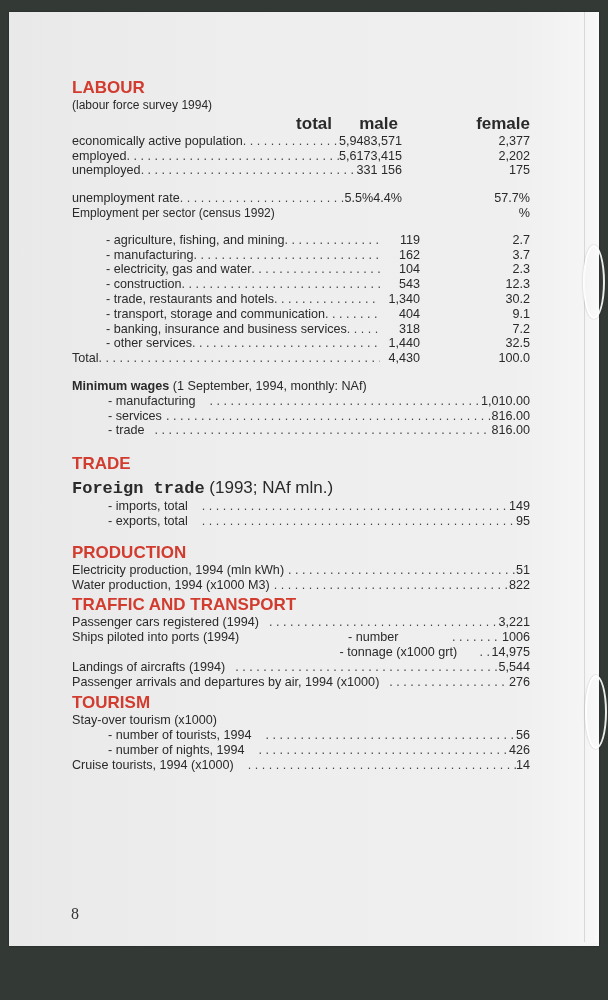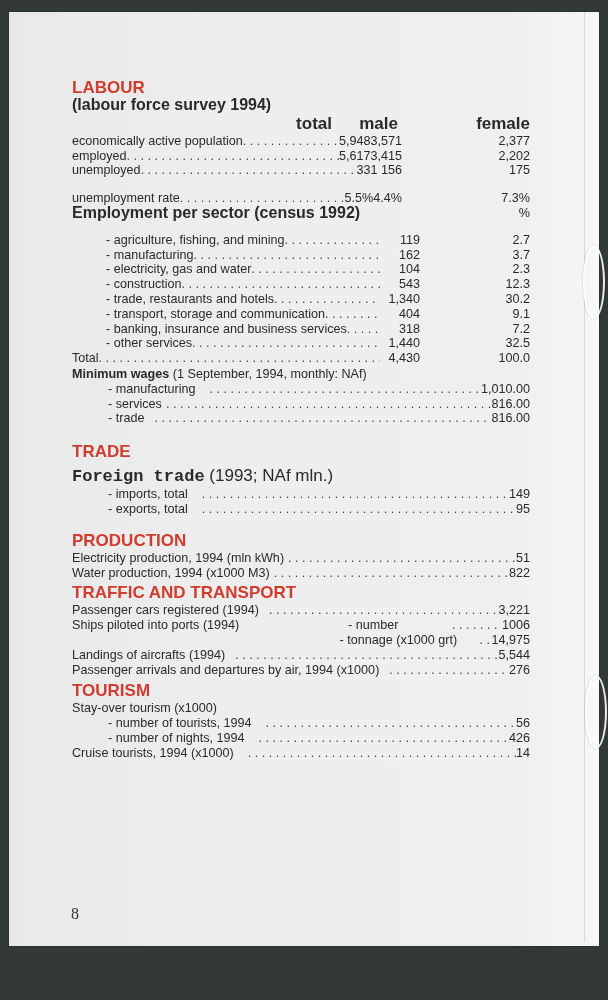--- a/index.html
+++ b/index.html
@@ -25,21 +25,21 @@
     position: absolute; width: 18px; height: 50px;
     border: 2px solid rgba(255,255,255,0.9);
     border-radius: 50%;
     box-shadow: 0 0 2px rgba(0,0,0,0.25);
   }
   .ring.r1 { left: 583px; top: 245px; height: 70px; }
   .ring.r2 { left: 585px; top: 675px; height: 70px; }
   .content { position: absolute; left: 72px; top: 78px; width: 458px; font-size: 12.6px; line-height: 14.8px; }
   .red { color: #d23c2f; font-weight: bold; }
   h2 { margin: 0; font-size: 17px; line-height: 20px; }
-  .sub { font-weight: bold; font-size: 16px; }
+  .sub { font-weight: normal; font-size: 12px; }
   .row { display: flex; align-items: center; white-space: nowrap; }
   .lbl { flex: 0 0 auto; }
   .dots { flex: 1 1 auto; overflow: hidden; letter-spacing: 3px; color: #444; }
   .dots::after { content: ". . . . . . . . . . . . . . . . . . . . . . . . . . . . . . . . . . . . . . . . . . . . . . . . . . . . . . . . . . . . . . . . . . . . . . . . . . . . . . . . ."; letter-spacing: 0; }
   .num { text-align: right; flex: 0 0 auto; }
   .col-t { width: 48px; text-align: right; }
   .col-m { width: 64px; text-align: right; }
   .col-f { flex: 1; text-align: right; }
   .hdr { font-size: 17px; font-weight: bold; line-height: 20px; }
   .indent { padding-left: 34px; }
@@ -87,21 +87,21 @@
     <span class="col-t">331</span>
     <span class="col-m">156</span>
     <span class="col-f" style="flex:0 0 128px">175</span>
   </div>
 
   <div class="row" style="margin-top:13px">
     <span class="lbl">unemployment rate</span>
       <span class="dots"></span>
     <span class="col-t">5.5%</span>
     <span class="col-m">4.4%</span>
-    <span class="col-f" style="flex:0 0 128px">7.3%</span>
+    <span class="col-f" style="flex:0 0 128px">57.7%</span>
   </div>
 
   <div class="row" style="margin-top:0">
     <span class="lbl sub">Employment per sector (census 1992)</span>
     <span class="col-f">%</span>
   </div>
 
   <div style="margin-top:12px">
     <div class="row indent">
         <span class="lbl">- agriculture, fishing, and mining</span>
@@ -152,21 +152,21 @@
         <span class="num" style="width:110px">32.5</span>
       </div>
     <div class="row">
         <span class="lbl">Total</span>
         <span class="dots"></span>
         <span class="num" style="width:40px">4,430</span>
         <span class="num" style="width:110px">100.0</span>
       </div>
   </div>
 
-  <div style="margin-top:1px">
+  <div style="margin-top:13px">
     <div>
       <b>Minimum wages</b><span> (1 September, 1994, monthly: NAf)</span>
     </div>
     <div class="row indent2">
         <span class="lbl">- manufacturing</span>
         <span class="dots" style="margin-left:14px"></span>
         <span class="num">1,010.00</span>
       </div>
     <div class="row indent2">
         <span class="lbl">- services</span>

